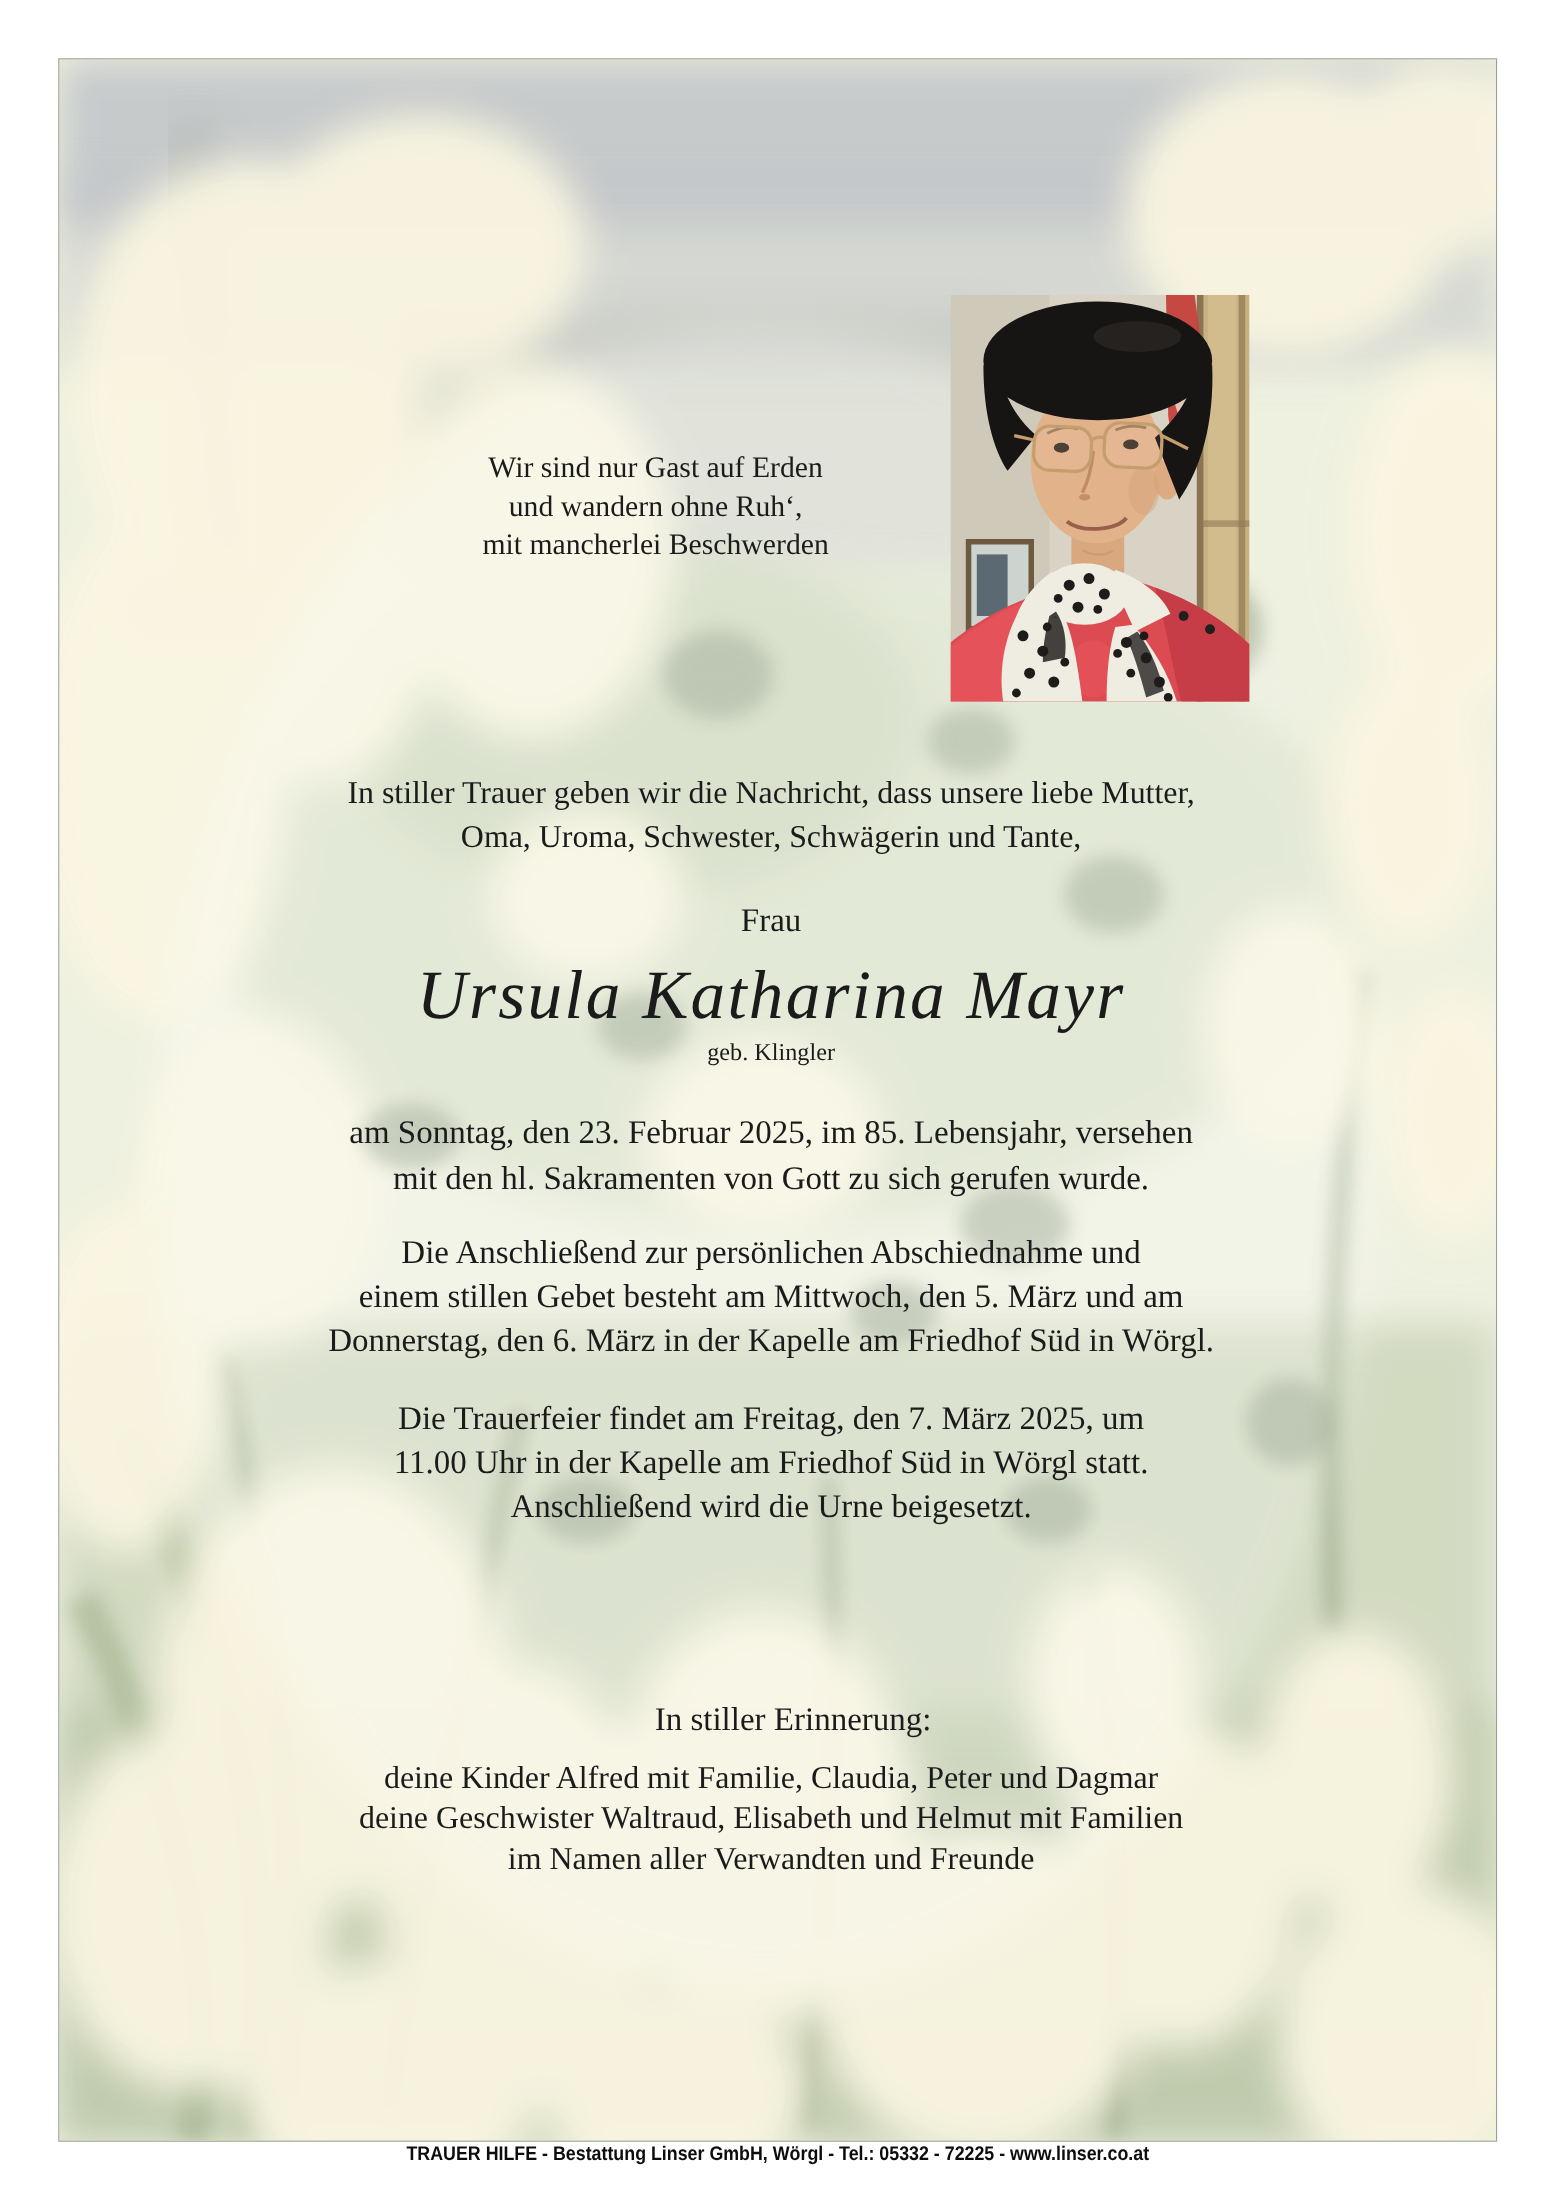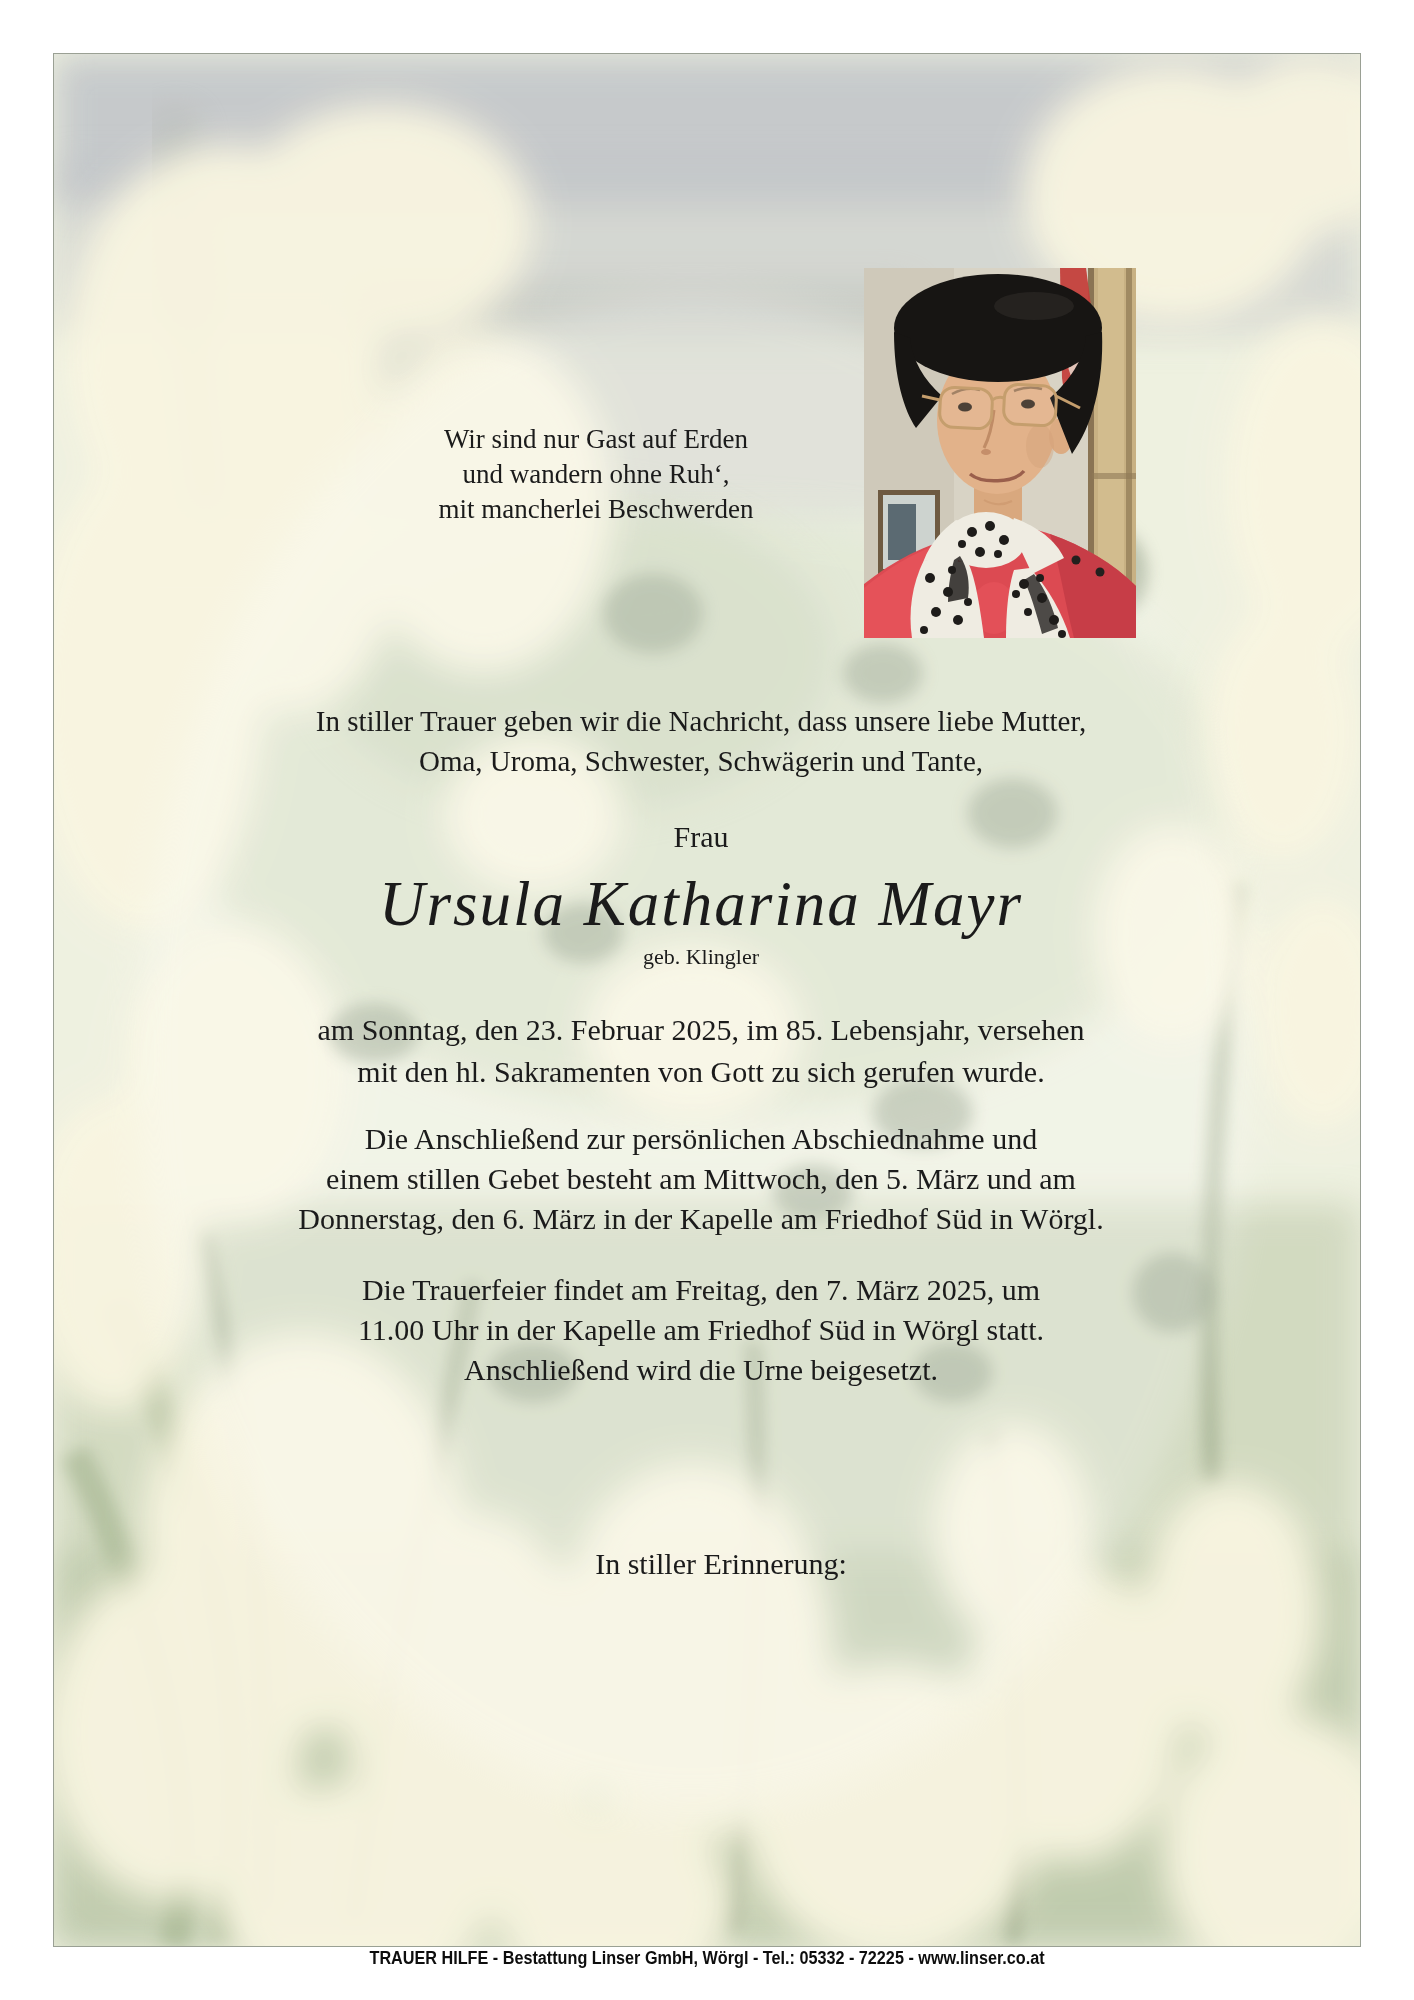--- a/index.html
+++ b/index.html
@@ -14,21 +14,21 @@
     border:1px solid #9aa094;box-sizing:border-box;overflow:hidden;
     background:#edefdc;
   }
   .bg{position:absolute;left:0;top:0;width:100%;height:100%;display:block;}
   .photo{
     position:absolute;left:810px;top:214px;width:272px;height:370px;
     overflow:hidden;
   }
   .photo svg{display:block;width:100%;height:100%;}
   .t{position:absolute;left:0;width:1294px;text-align:center;white-space:nowrap;}
-  .poem   {left:50px;width:984px;top:368px;font-size:27px;line-height:35px;}
+  .poem   {left:50px;width:984px;top:354px;font-size:27px;line-height:35px;}
   .intro  {top:647px;font-size:29px;line-height:40px;}
   .frau   {top:763px;font-size:30px;line-height:40px;}
   .name   {top:810px;font-size:63px;line-height:80px;font-style:italic;letter-spacing:2px;}
   .geb    {top:885px;font-size:22px;line-height:36px;}
   .notice {top:955px;font-size:30px;line-height:42px;}
   .farewell{top:1065px;font-size:30px;line-height:40px;}
   .funeral{top:1216px;font-size:30px;line-height:40px;}
   .dateline{top:1387px;font-size:30px;line-height:40px;}
   .remember{top:1490px;font-size:30px;line-height:40px;padding-left:20px;}
   .mourners{top:1544px;font-size:29px;line-height:37px;}
@@ -248,18 +248,23 @@
 
   <div class="t funeral">
     <div>Die Trauerfeier findet am Freitag, den 7. März 2025, um</div>
     <div>11.00 Uhr in der Kapelle am Friedhof Süd in Wörgl statt.</div>
     <div>Anschließend wird die Urne beigesetzt.</div>
   </div>
 
 
   <div class="t remember">In stiller Erinnerung:</div>
 
+  <div class="t mourners">
+    <div>deine Kinder Alfred mit Familie, Claudia, Peter und Dagmar</div>
+    <div>deine Geschwister Waltraud, Elisabeth und Helmut mit Familien</div>
+    <div>im Namen aller Verwandten und Freunde</div>
+  </div>
 
 </div>
 
 <div class="footer">
   <span>TRAUER HILFE - Bestattung Linser GmbH, Wörgl - Tel.: 05332 - 72225 - www.linser.co.at</span>
 </div>
 
 </body></html>

